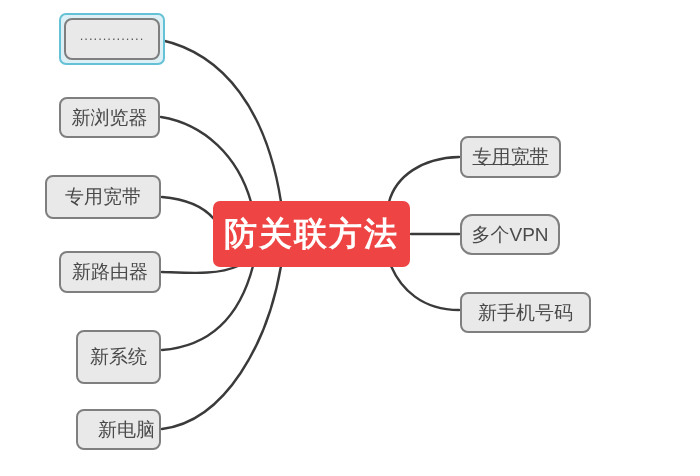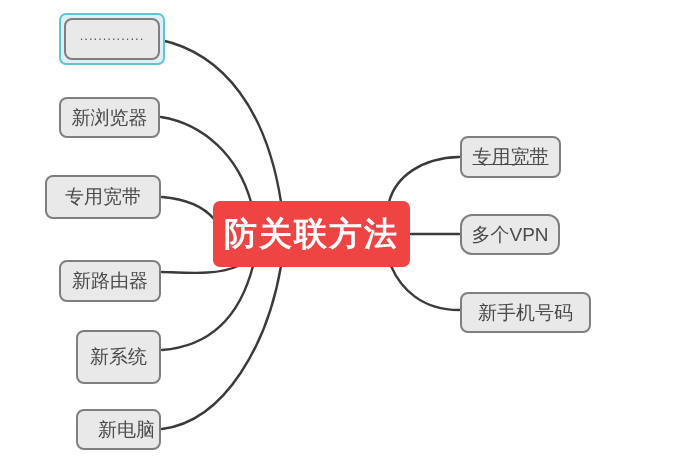--- a/index.html
+++ b/index.html
@@ -29,21 +29,21 @@
     justify-content: center;
     color: #4a4a4a;
     font-size: 19px;
     cursor: default;
   }
   .node span { white-space: nowrap; }
 
   
   .ln1 { left: 59px;  top: 97px;  width: 101px; height: 41px; }
   .ln2 { left: 45px;  top: 175px; width: 116px; height: 44px; }
-  .ln3 { left: 59px;  top: 251px; width: 102px; height: 42px; margin-top: 9px; }
+  .ln3 { left: 59px;  top: 251px; width: 102px; height: 42px; }
   .ln4 { left: 76px;  top: 330px; width: 85px;  height: 54px; }
   .ln5 { left: 76px;  top: 409px; width: 85px;  height: 41px; padding-left: 16px; }
 
   
   .rn0 { left: 460px; top: 136px; width: 101px; height: 42px; text-decoration: underline; }
   .rn1 { left: 460px; top: 214px; width: 100px; height: 41px; border-radius: 12px; }
   .rn2 { left: 460px; top: 292px; width: 131px; height: 41px; }
 
   
   .selection-ring {

